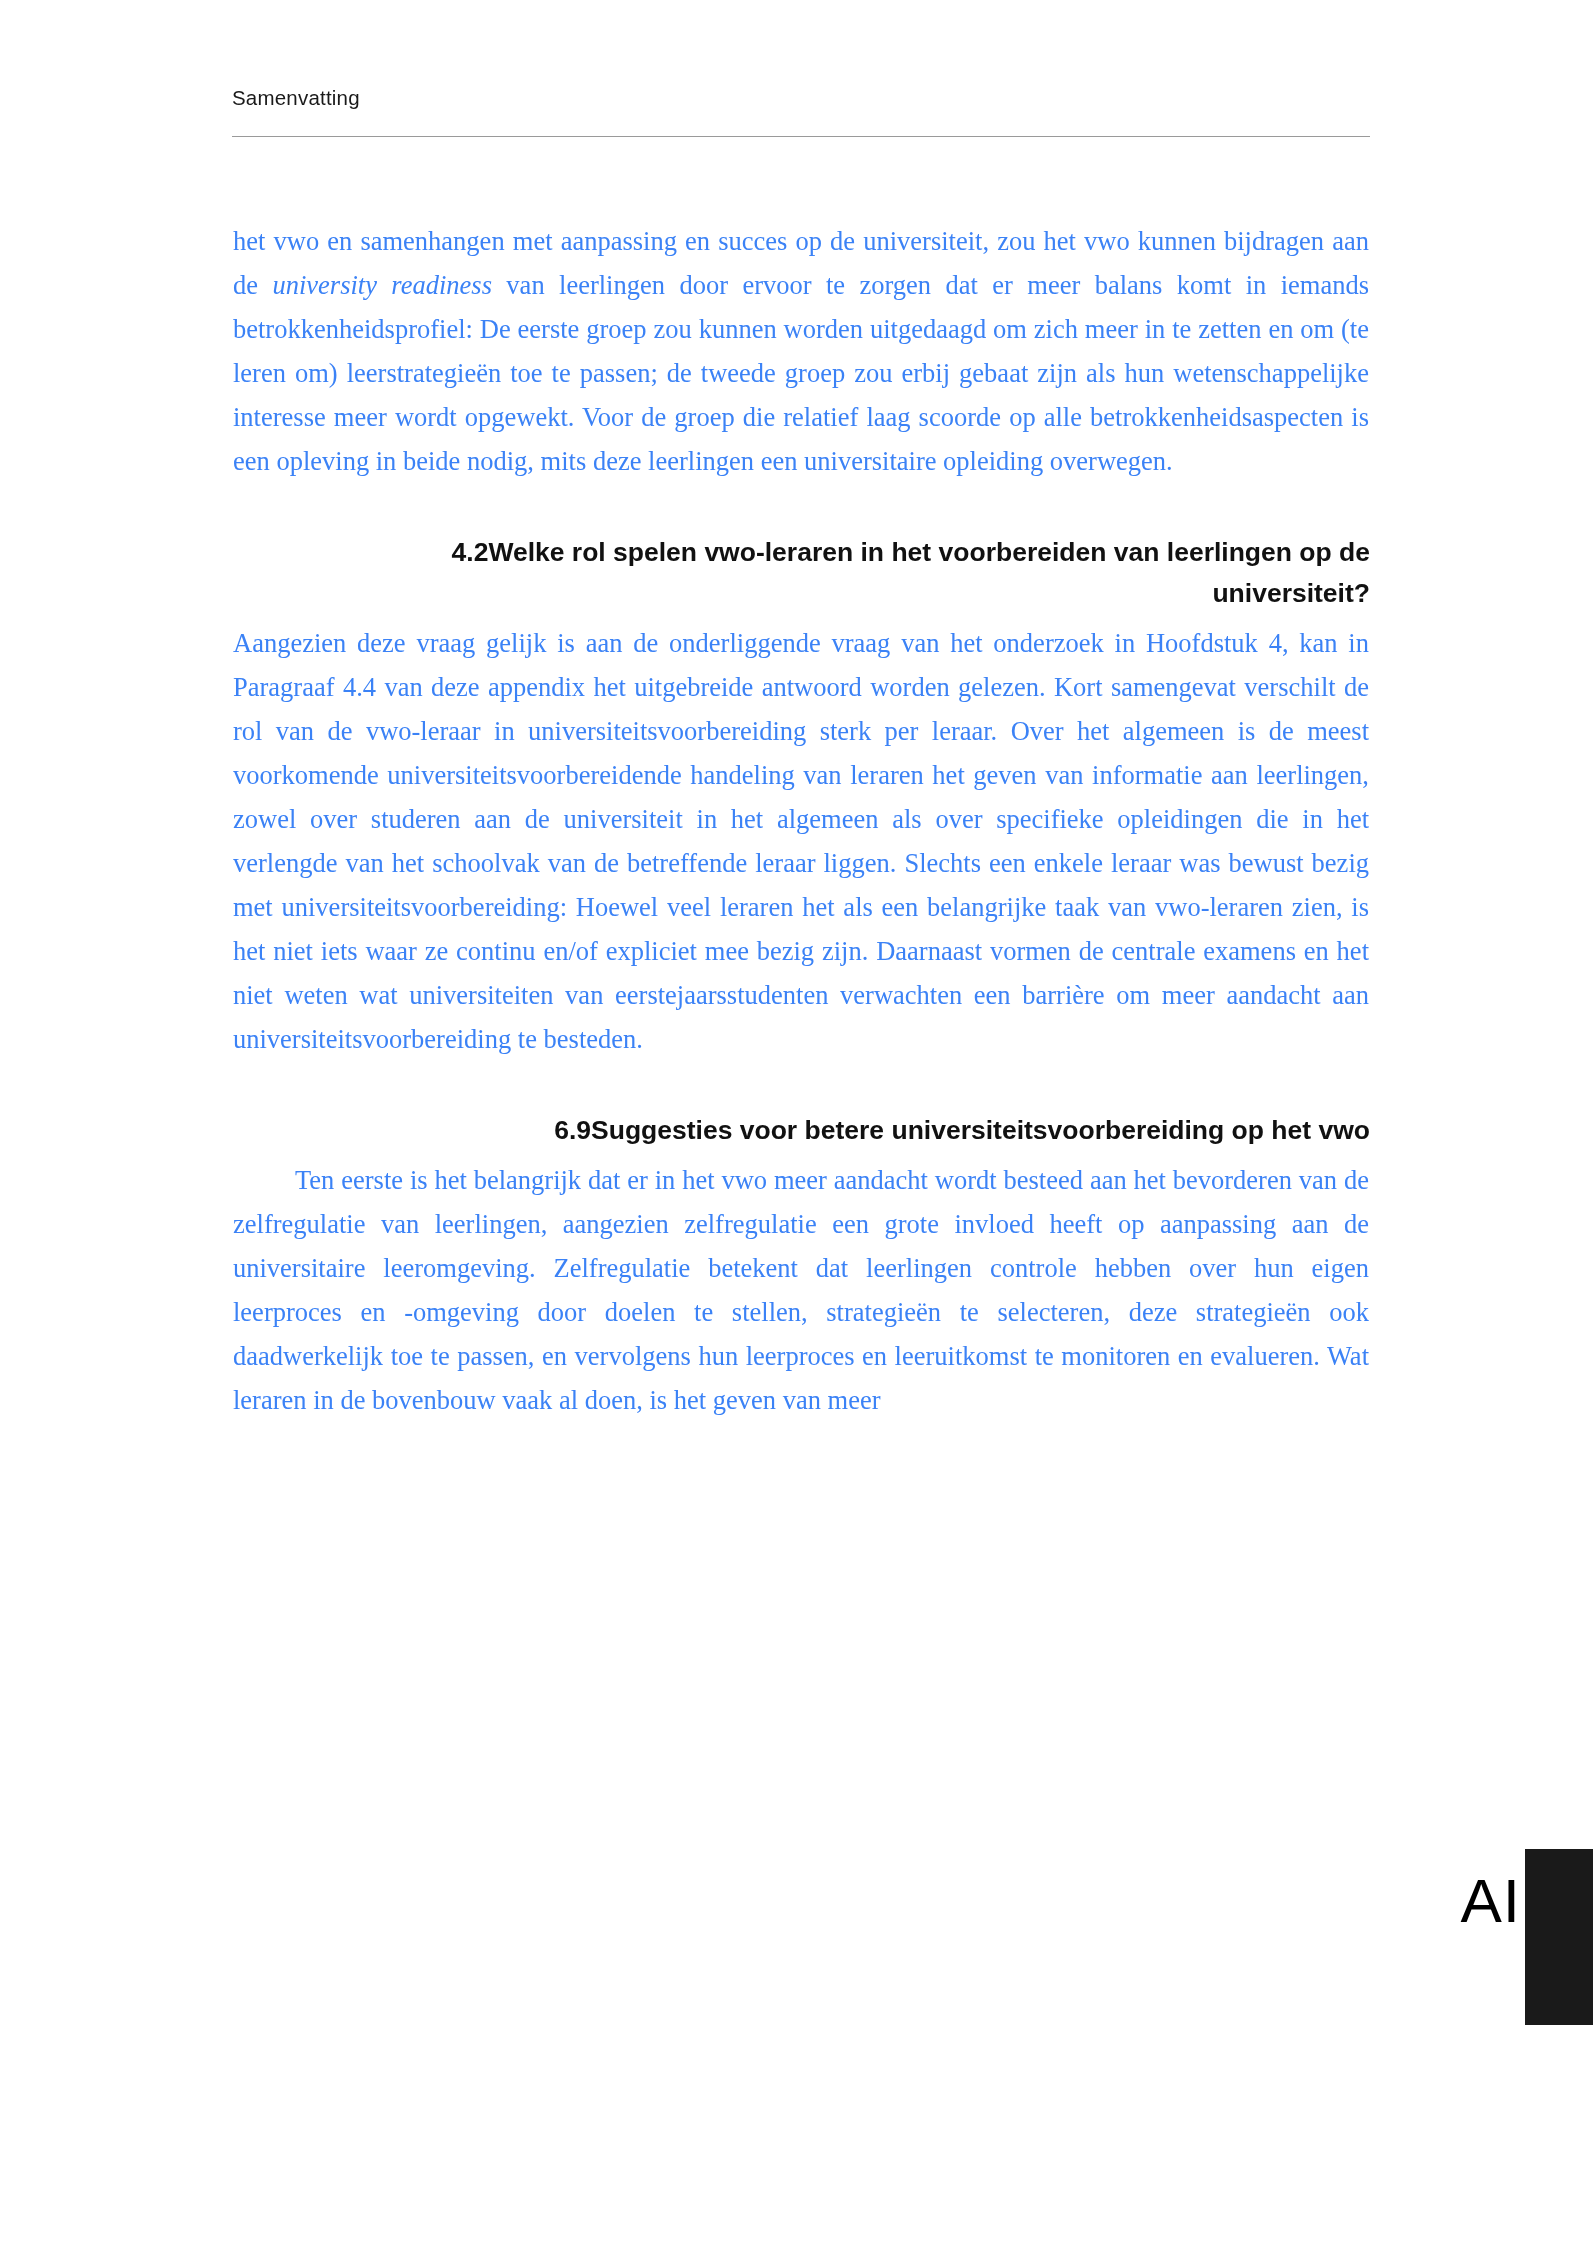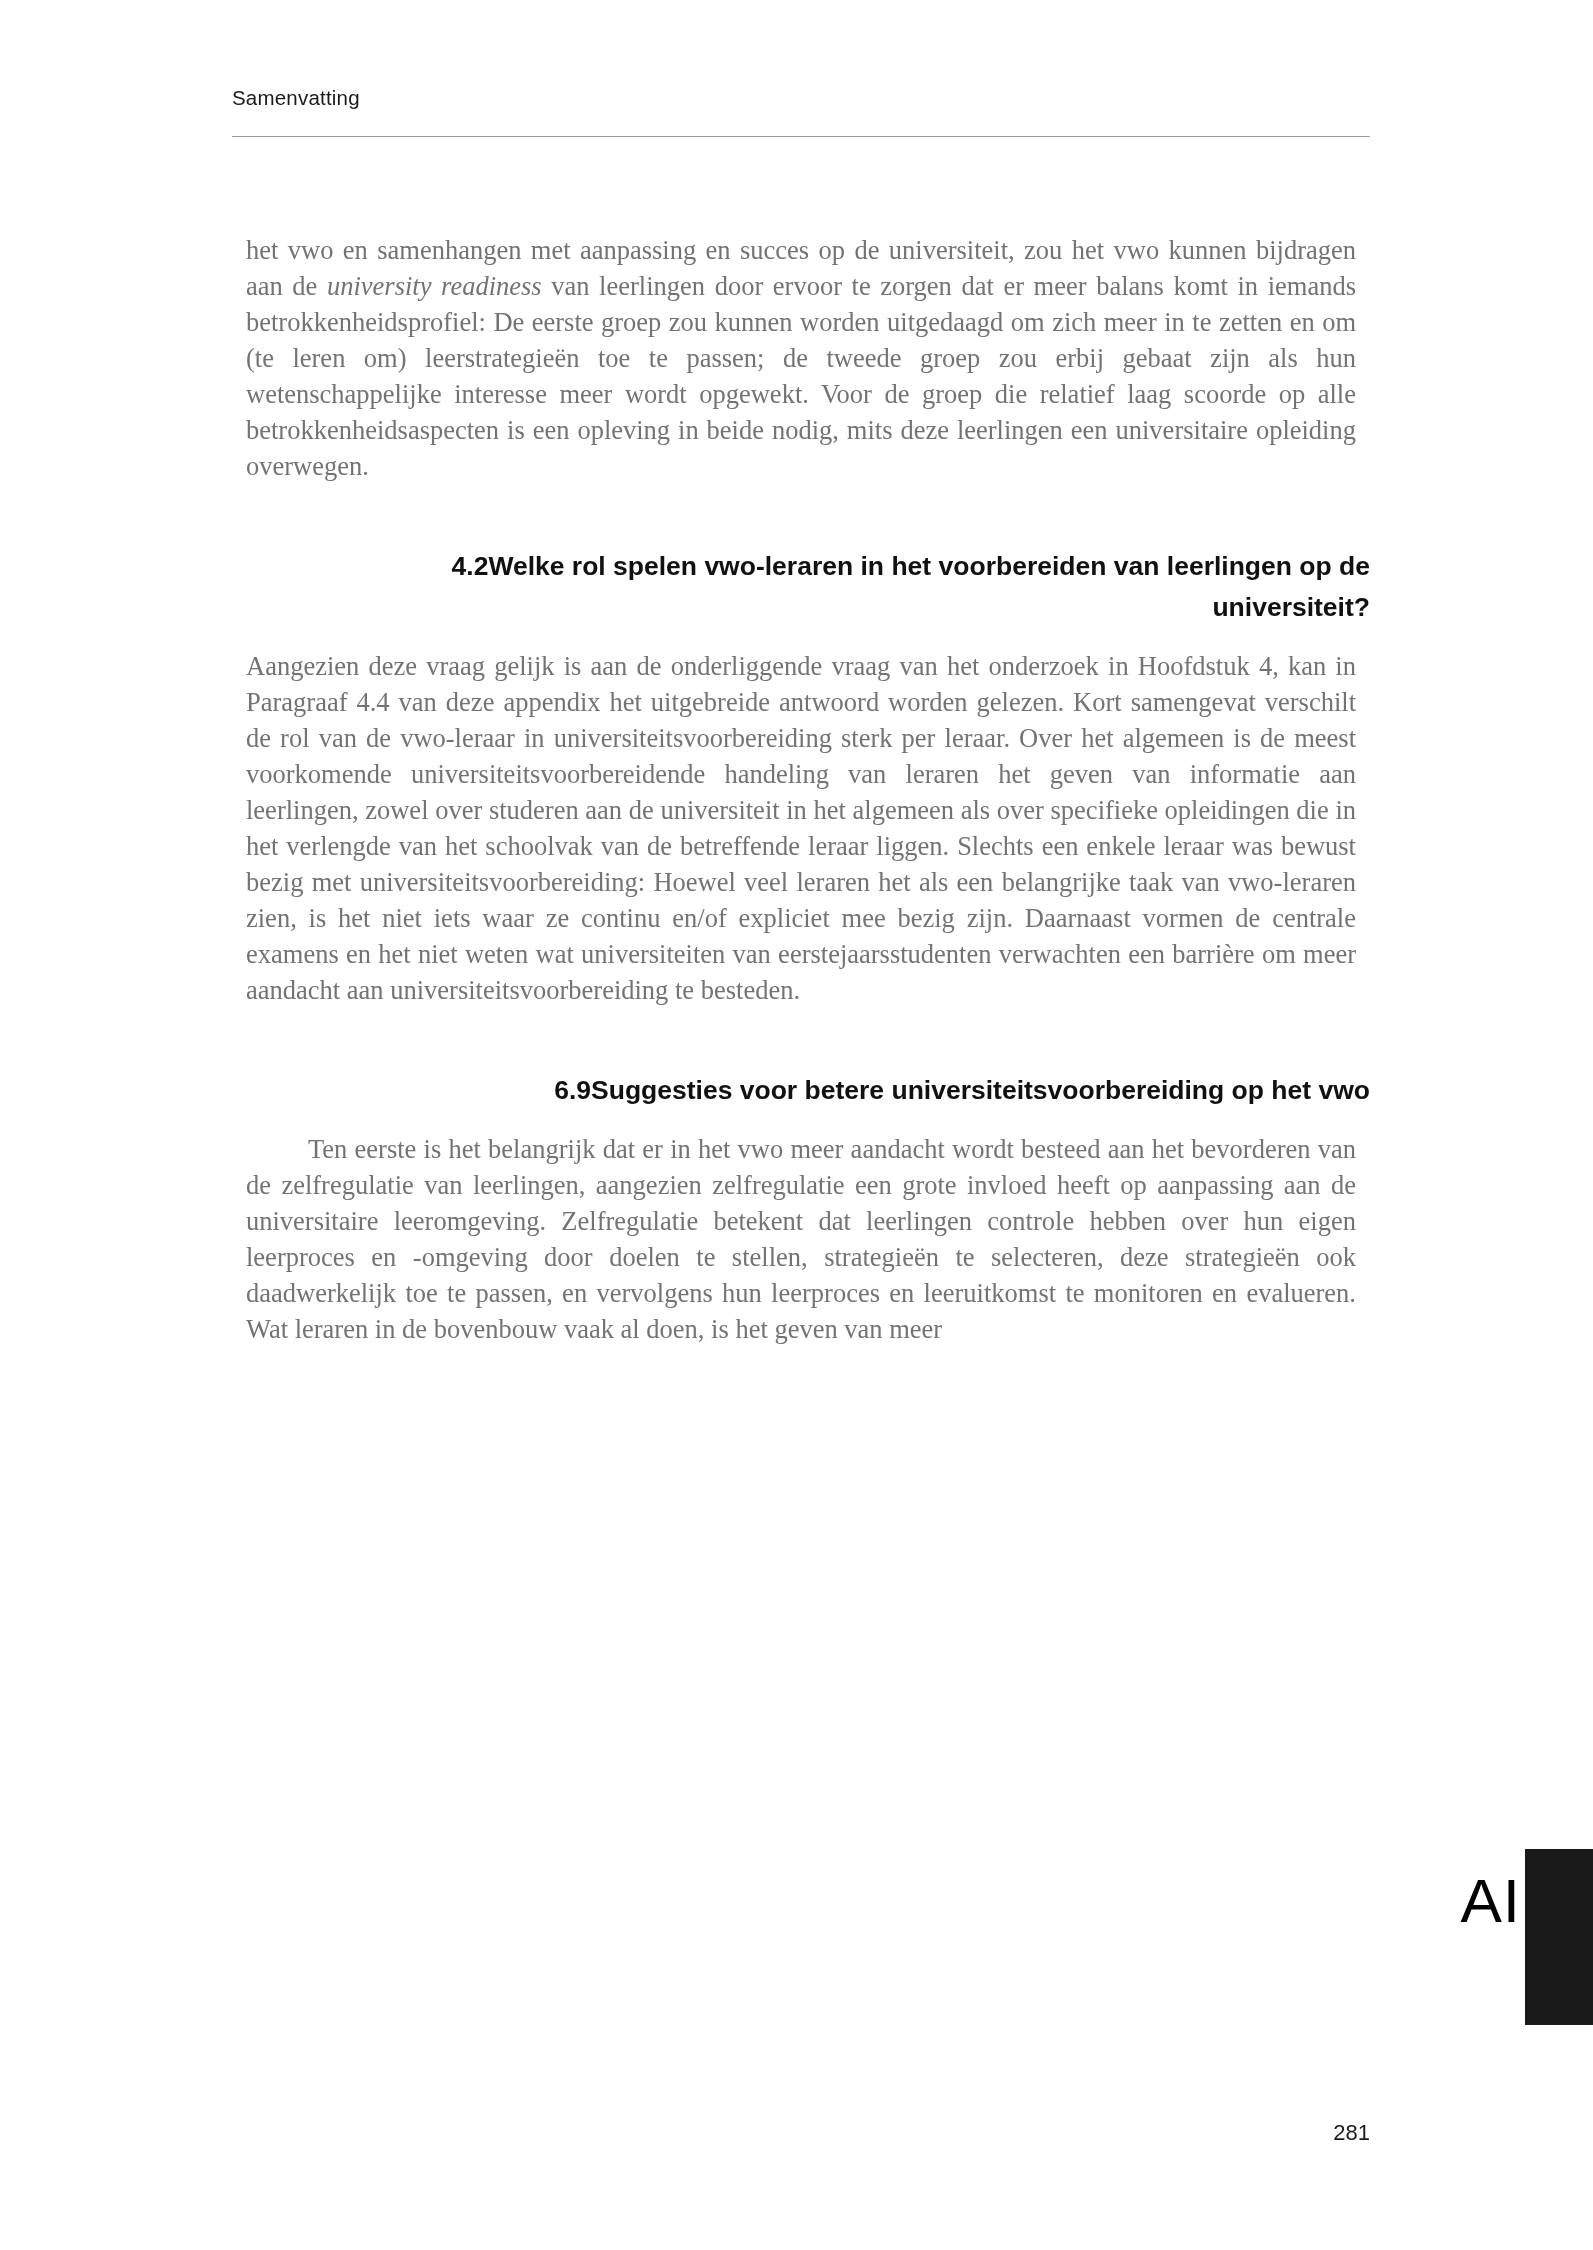--- a/index.html
+++ b/index.html
@@ -42,27 +42,27 @@
 
   
   .column {
     position: absolute;
     left: 232px;
     top: 218px;
     width: 1138px;
   }
 
   p.body {
-    margin: 14px;
+    margin: 1px;
     font-size: 26.5px;
-    line-height: 36px;
+    line-height: 44px;
     text-align: justify;
     text-justify: inter-word;
     hyphens: none;
-    color: #737373;
+    color: #3b82f6;
   }
   .indent {
     display: inline-block;
     width: 62px;
   }
 
   .gap-before-heading { height: 48px; }
 
   h2.section {
     margin: 0;
@@ -152,15 +152,14 @@
     <div class="after-heading"></div>
 
 
     <p class="body"><span class="indent"></span><span>Ten eerste is het belangrijk dat er in het vwo meer aandacht wordt besteed aan het bevorderen van de zelfregulatie van leerlingen, aangezien zelfregulatie een grote invloed heeft op aanpassing aan de universitaire leeromgeving. Zelfregulatie betekent dat leerlingen controle hebben over hun eigen leerproces en -omgeving door doelen te stellen, strategieën te selecteren, deze strategieën ook daadwerkelijk toe te passen, en vervolgens hun leerproces en leeruitkomst te monitoren en evalueren. Wat leraren in de bovenbouw vaak al doen, is het geven van meer</span></p>
 
   </div>
 
   <div class="thumb-tab-label">AI</div>
   <div class="thumb-tab"></div>
 
-  <div class="folio">281</div>
 
 </div>
 
 </body></html>

